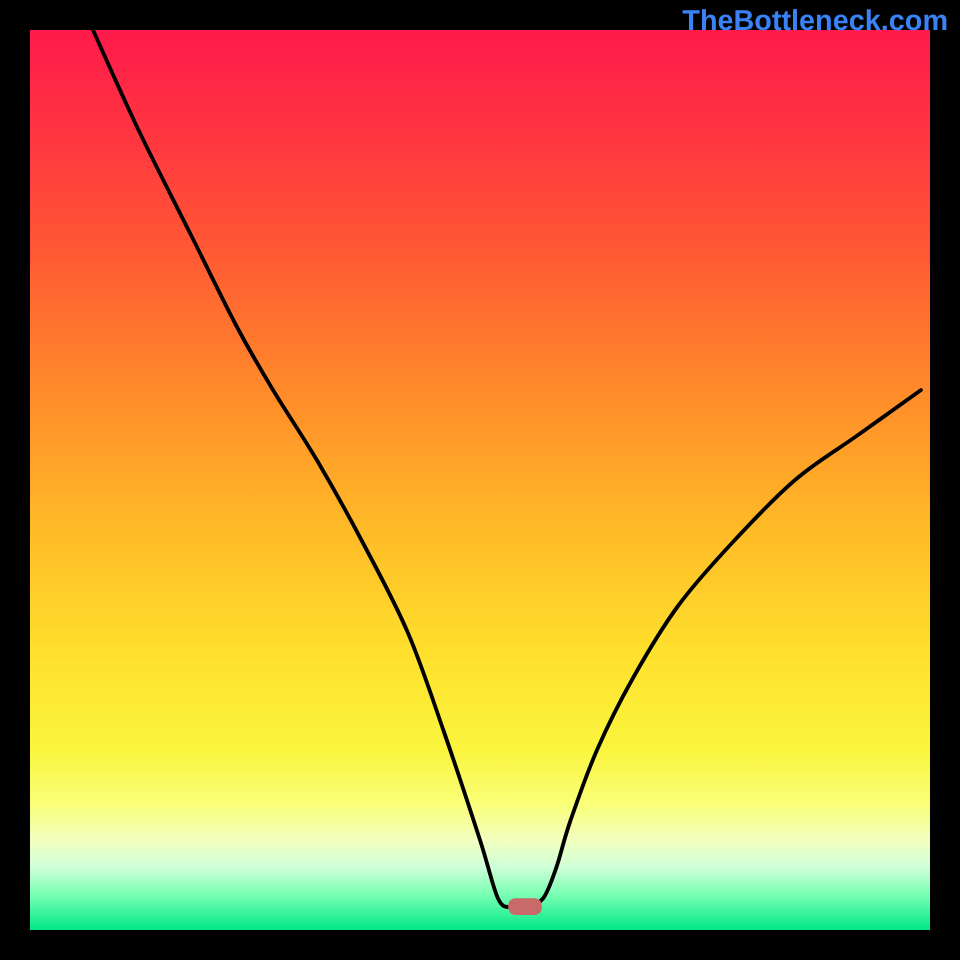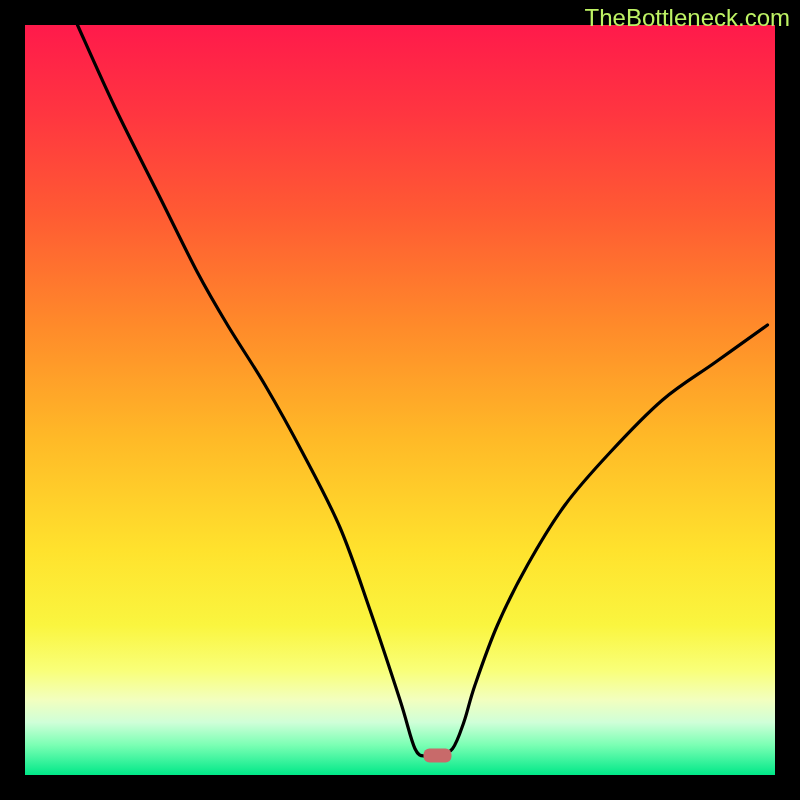--- a/index.html
+++ b/index.html
@@ -9,23 +9,23 @@
     height: 800px;
     background: #000;
     font-family: Arial, Helvetica, sans-serif;
     position: relative;
     overflow: hidden;
   }
   .watermark {
     position: absolute;
     top: 4px;
     right: 10px;
-    color: #bef264;
+    color: #3b82f6;
     font-size: 24px;
-    font-weight: normal;
+    font-weight: bold;
     z-index: 10;
   }
   .plot-frame {
     position: absolute;
     left: 25px;
     top: 25px;
     width: 750px;
     height: 750px;
     background: #000;
   }

